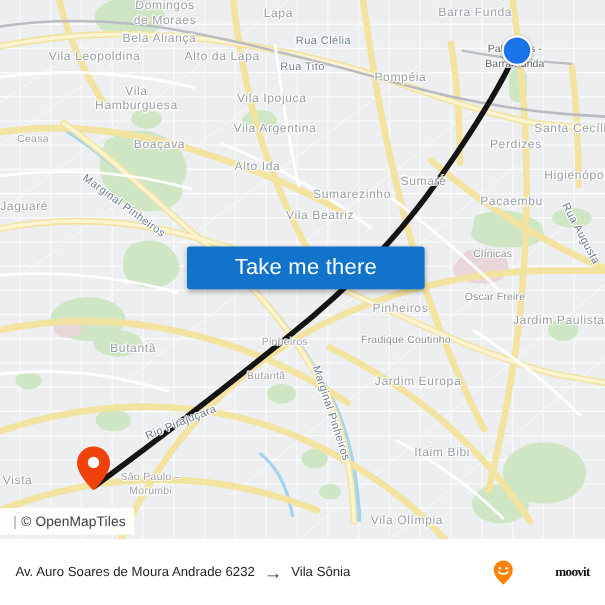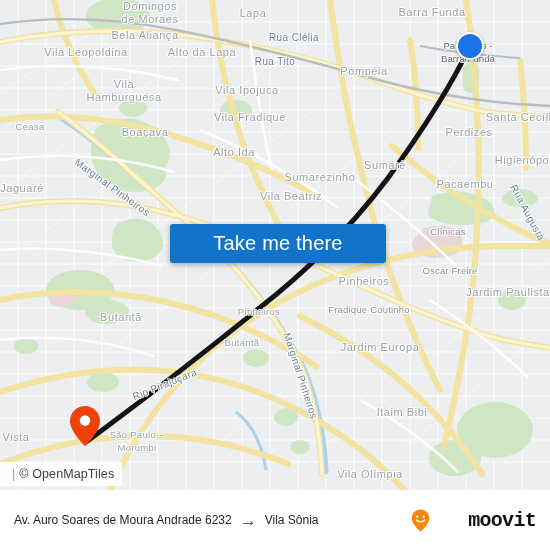--- a/index.html
+++ b/index.html
@@ -103,22 +103,22 @@
     flex: 1 1 auto; min-width: 0;
   }
   .endpoint-text {
     font-size: 12px; color: #1f1f1f;
     font-family: "Liberation Sans", sans-serif;
     white-space: nowrap;
   }
   #route-arrow-icon { font-size: 17px; color: #3c4043; line-height: 1; }
   #moovit-logo { display: flex; align-items: center; gap: 1px; flex: 0 0 auto; }
   #moovit-wordmark {
-    font-size: 20px; font-weight: bold; color: #121212;
-    font-family: Liberation Mono, monospace; letter-spacing: -.7px; margin-left: 37px;
+    font-size: 12px; font-weight: bold; color: #121212;
+    font-family: Liberation Serif, serif; letter-spacing: -.7px; margin-left: 37px;
   }
 </style>
 </head>
 <body>
 
 <div id="root">
 
   <div id="map-area">
 
     <svg id="map-svg" viewBox="0 0 550 490">
@@ -232,21 +232,21 @@
         <div class="map-label road" style="left: 275px; top: 62px;">Rua Tito</div>
         <div class="map-label md" style="left: 364px; top: 71px;">Pompéia</div>
         <div class="map-label station" style="left: 468px; top: 52px;">Palmeiras -
 Barra Funda</div>
         <div class="map-label md" style="left: 124px; top: 90px;">Vila
 Hamburguesa</div>
         <div class="map-label md" style="left: 247px; top: 90px;">Vila Ipojuca</div>
         <div class="map-label md" style="left: 522px; top: 117px;">Santa Cecília</div>
         <div class="map-label sm" style="left: 30px; top: 127px;">Ceasa</div>
         <div class="map-label md" style="left: 145px; top: 132px;">Boaçava</div>
-        <div class="map-label md" style="left: 250px; top: 117px;">Vila Fradique</div>
+        <div class="map-label md" style="left: 250px; top: 117px;">Vila Argentina</div>
         <div class="map-label md" style="left: 448px; top: 132px; padding-left: 42px;">Perdizes</div>
         <div class="map-label md" style="left: 234px; top: 152px;">Alto Ida</div>
         <div class="map-label md" style="left: 528px; top: 160px;">Higienópolis</div>
         <div class="map-label md" style="left: 22px; top: 188px;">Jaguaré</div>
         <div class="map-label md" style="left: 320px; top: 177px;">Sumarezinho</div>
         <div class="map-label md" style="left: 385px; top: 165px;">Sumaré</div>
         <div class="map-label md" style="left: 465px; top: 184px;">Pacaembu</div>
         <div class="map-label md" style="left: 291px; top: 196px;">Vila Beatriz</div>
         <div class="map-label road" style="left: 112px; top: 188px; transform: translate(-50%, -50%) rotate(36deg);">Marginal Pinheiros</div>
         <div class="map-label poi" style="left: 448px; top: 232px;">Clínicas</div>

